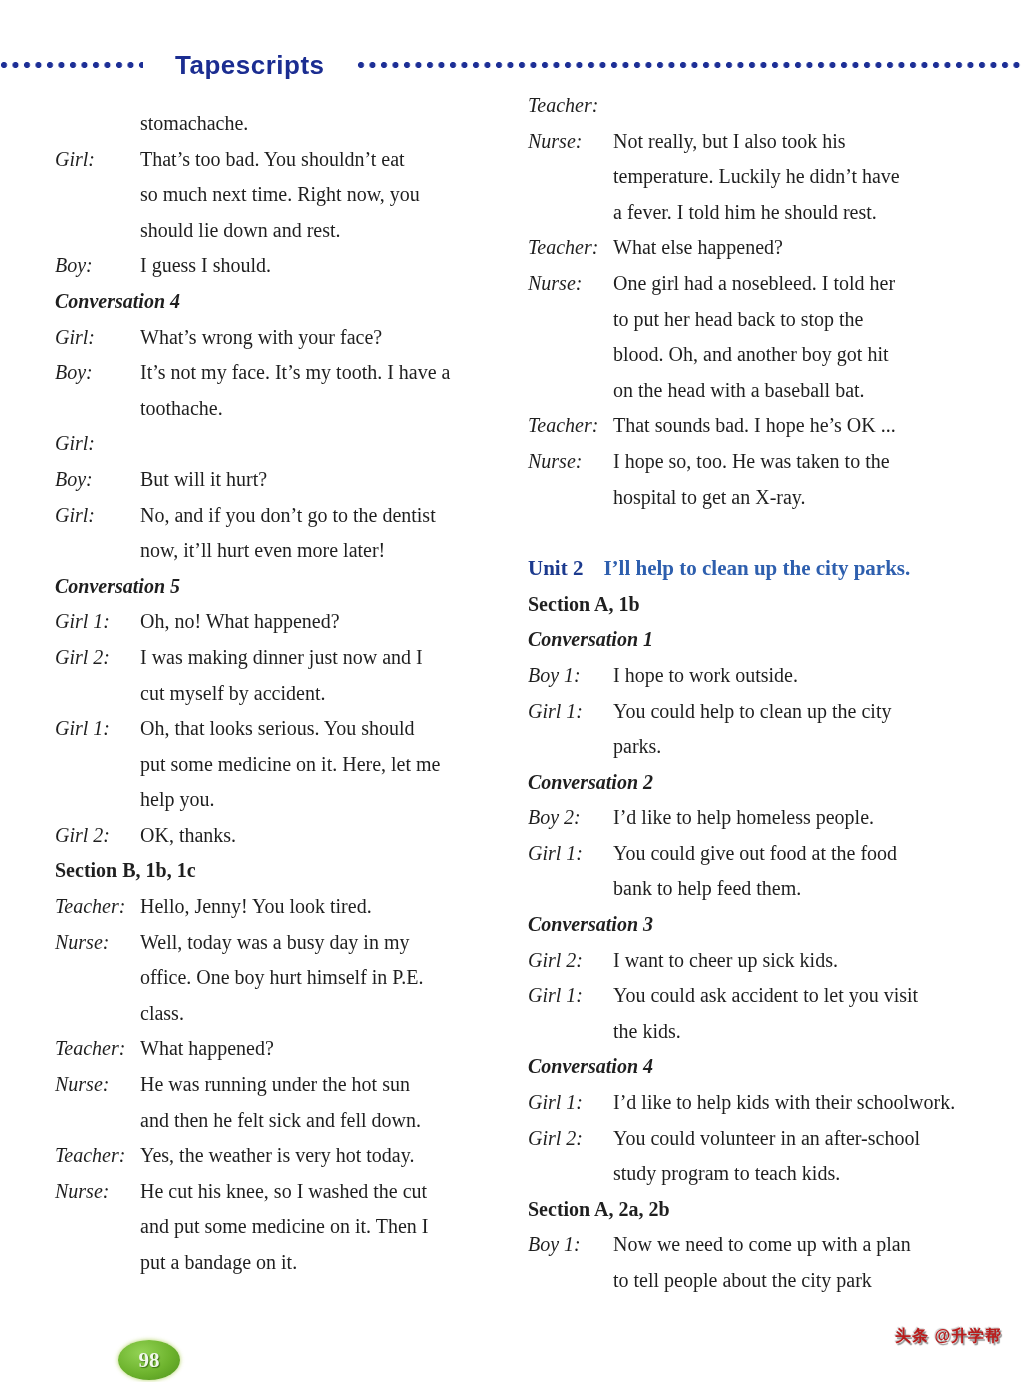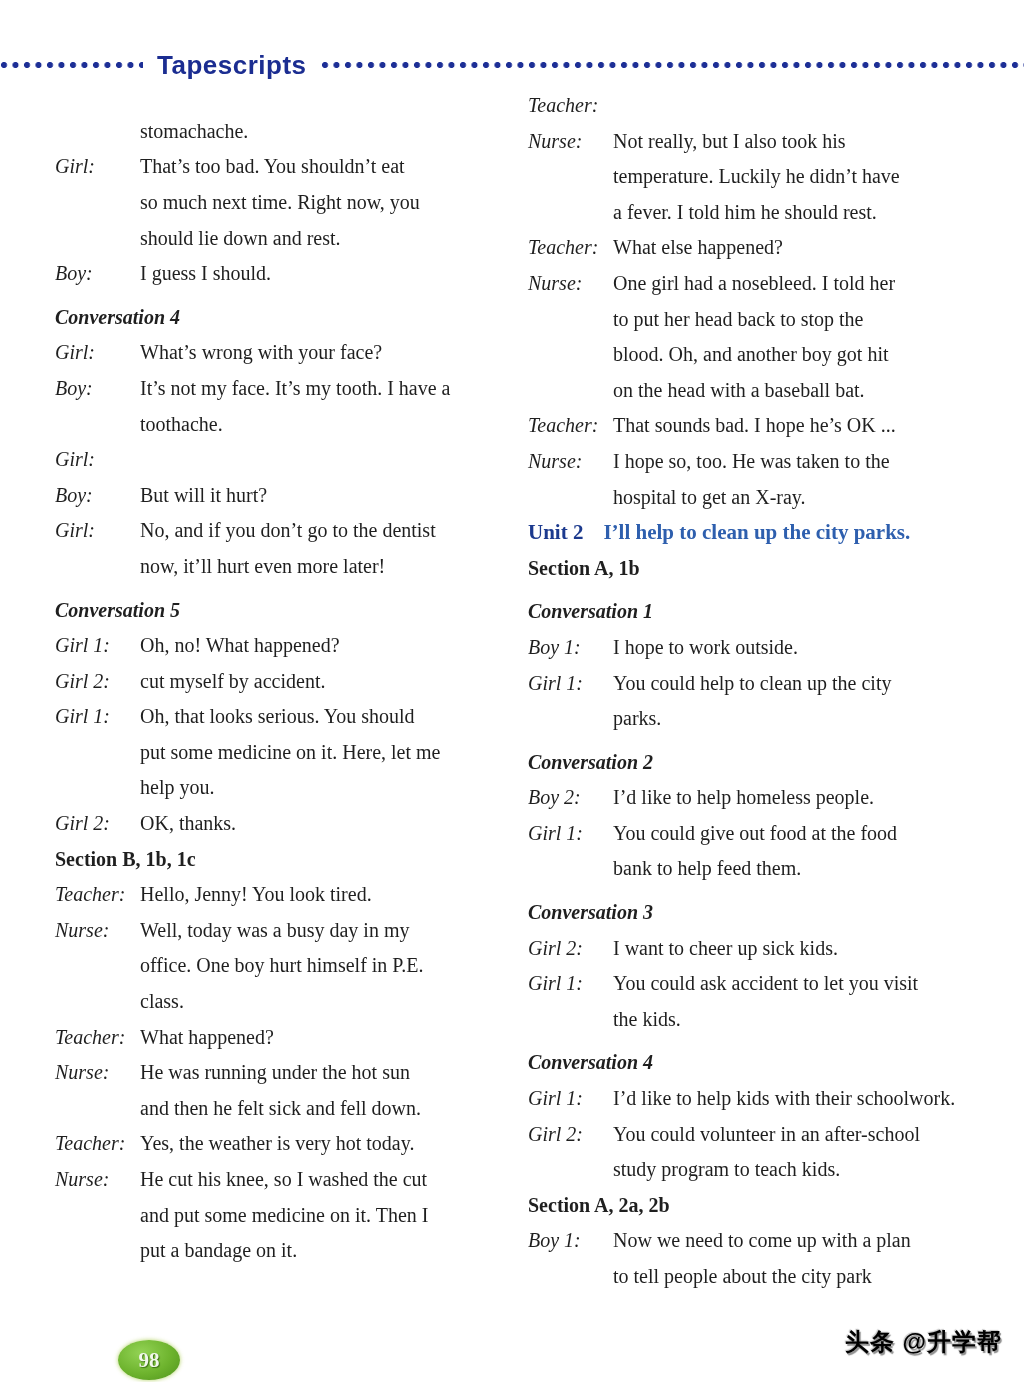--- a/index.html
+++ b/index.html
@@ -7,46 +7,46 @@
     position:relative;width:1024px;height:1382px;background:#ffffff;
     font-family:"Liberation Serif", serif;color:#1f1f1f;overflow:hidden;
   }
   
   .header{position:absolute;top:46px;left:0;right:0;height:38px;display:flex;align-items:center;}
   .dots{height:8px;background-image:radial-gradient(circle at 4px 4px,#1d2f96 2.7px,rgba(0,0,0,0) 3.4px);
         background-size:11.5px 8px;background-repeat:repeat-x;background-position:left center;}
   .dots-left{width:143px;flex:none;}
   .dots-right{flex:1;}
   .title{font-family:"Liberation Sans", sans-serif;font-weight:bold;font-size:26px;color:#1b2d91;
-         margin:0 14px;letter-spacing:.5px;white-space:nowrap;}
+         margin:0 32px;letter-spacing:.5px;white-space:nowrap;}
   
   .columns{position:absolute;top:88px;left:55px;right:8px;display:flex;align-items:center;}
   .col{font-size:20px;line-height:35.6px;}
   .col-left{width:473px;flex:none;}
   .col-right{flex:1;}
   .row{display:flex;}
   .speaker{width:85px;flex:none;font-style:italic;}
   .utterance{flex:1;}
   .line{display:block;white-space:nowrap;}
-  .h-conv{font-weight:bold;font-style:italic;margin-top:8px;}
+  .h-conv{font-weight:bold;font-style:italic;}
   .h-section{font-weight:bold;}
-  .h-unit{font-weight:bold;font-size:21px;white-space:nowrap;}
+  .h-unit{font-weight:bold;font-size:21px;margin-top:36px;white-space:nowrap;}
   .unit-label{color:#1c3a8e;margin-right:20px;}
   .unit-title{color:#2e5fae;}
   
   .page-badge{
     position:absolute;left:118px;top:1317px;width:62px;height:40px;border-radius:50%;
     background:radial-gradient(ellipse at 38% 32%,#93d355 0%,#6db32d 55%,#4f921c 100%);
     box-shadow:0 0 4px rgba(160,200,60,.8);
     color:#f2f7ec;font-weight:bold;font-size:21px;font-family:"Liberation Serif", serif;
     display:flex;align-items:center;justify-content:center;text-shadow:1px 1px 1px #3c7013;margin-top:23px;
   }
   .watermark{
     position:absolute;right:22px;top:1326px;font-family:"Liberation Sans", sans-serif;
-    font-size:24px;font-weight:bold;color:#000000;letter-spacing:1px;
+    font-size:16px;font-weight:bold;color:#b91c1c;letter-spacing:1px;
     text-shadow:1.5px 1.5px 1px #8f8f8f,-1px -1px 1px #c8c8c8;white-space:nowrap;
   }
 </style>
 </head>
 <body>
 
 <div class="page">
 
   <header class="header">
     <div class="dots dots-left"></div>
@@ -109,20 +109,21 @@
         <div class="h-conv">Conversation 5</div>
         <div class="row">
           <span class="speaker">Girl 1:</span>
           <span class="utterance">
             <span class="line">Oh, no! What happened?</span>
           </span>
         </div>
         <div class="row">
           <span class="speaker">Girl 2:</span>
           <span class="utterance">
+            <span class="line">I was making dinner just now and I</span>
             <span class="line">cut myself by accident.</span>
           </span>
         </div>
         <div class="row">
           <span class="speaker">Girl 1:</span>
           <span class="utterance">
             <span class="line">Oh, that looks serious. You should</span>
             <span class="line">put some medicine on it. Here, let me</span>
             <span class="line">help you.</span>
           </span>

